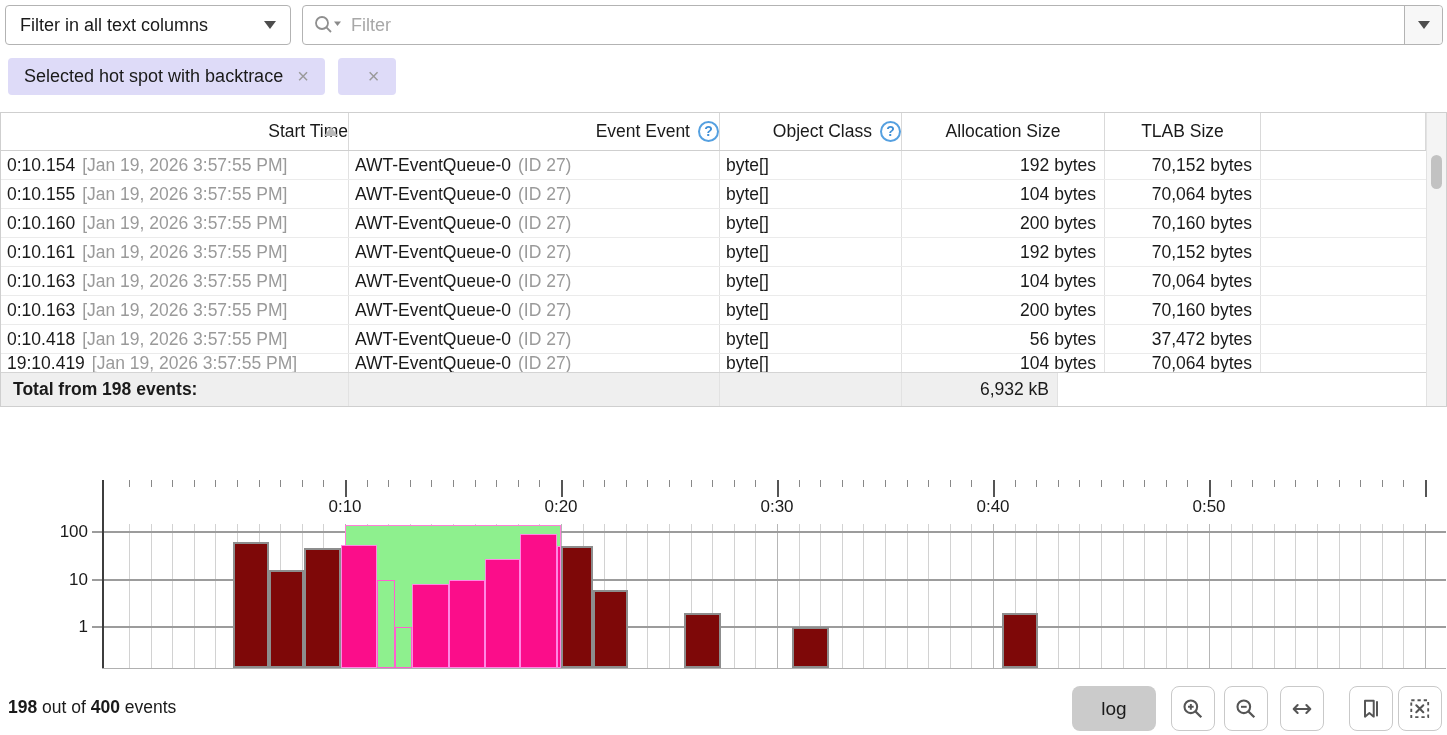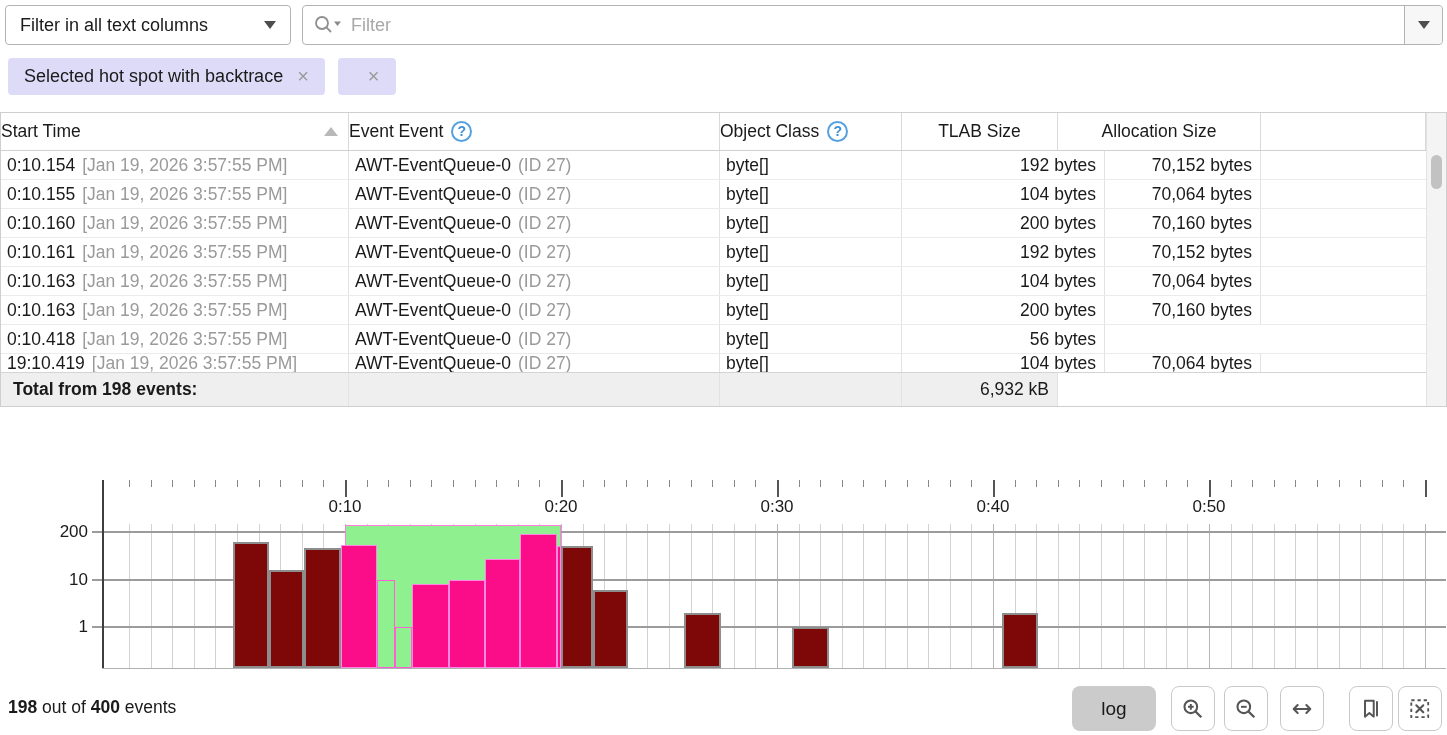--- a/index.html
+++ b/index.html
@@ -32,21 +32,21 @@
           padding:0 16px; font-size:18px; }
   .chip .x { margin-left:14px; color:#9a9a9a; font-size:20px; cursor:default; }
 
   
   .table { position:absolute; left:0; top:112px; width:1447px; height:295px;
            border:1px solid #cfcfcf; background:#fff; font-size:17.5px; }
   .trow { display:flex; width:1425px; }
   .cell { border-right:1px solid #e2e2e2; overflow:hidden; white-space:nowrap;
           display:flex; align-items:center; }
   .thead { height:38px; border-bottom:1px solid #cfcfcf; }
-  .thead .cell { justify-content:flex-start; position:relative; gap:8px; border-right:1px solid #d9d9d9; }
+  .thead .cell { justify-content:flex-end; position:relative; gap:8px; border-right:1px solid #d9d9d9; }
   .tbody-row { height:29px; border-bottom:1px solid #ebebeb; }
   .tbody-row.partial { height:18px; border-bottom:none; }
   .tbody-row .cell { height:100%; }
   .c0 { width:348px; padding-left:6px; }
   .c1 { width:371px; padding-left:6px; }
   .c2 { width:182px; padding-left:6px; }
   .c3 { width:203px; justify-content:flex-end; padding-right:8px; }
   .c4 { width:156px; justify-content:flex-end; padding-right:8px; }
   .c5 { width:165px; border-right:none; }
   .thead .c0,.thead .c1,.thead .c2 { padding-left:0; }
@@ -127,26 +127,26 @@
           <span class="sort-asc"></span>
         </div>
         <div class="cell c1">
           <span>Event Event</span>
           <span class="help">?</span>
         </div>
         <div class="cell c2">
           <span>Object Class</span>
           <span class="help">?</span>
         </div>
+        <div class="cell c3">
+          <span>Allocation Size</span>
+        </div>
         <div class="cell c4">
           <span>TLAB Size</span>
         </div>
-        <div class="cell c3">
-          <span>Allocation Size</span>
-        </div>
         <div class="cell c5"></div>
       </div>
       <div class="trow tbody-row">
         <div class="cell c0">
           <span>0:10.154</span>
           <span class="sp gray" style="margin-left: 7px;">[Jan 19, 2026 3:57:55 PM]</span>
         </div>
         <div class="cell c1">
           <span>AWT-EventQueue-0</span>
           <span class="gray" style="margin-left: 7px;">(ID 27)</span>
@@ -269,20 +269,23 @@
         </div>
         <div class="cell c1">
           <span>AWT-EventQueue-0</span>
           <span class="gray" style="margin-left: 7px;">(ID 27)</span>
         </div>
         <div class="cell c2">
           <span>byte[]</span>
         </div>
         <div class="cell c3">
           <span>56 bytes</span>
+        </div>
+        <div class="cell c4">
+          <span>37,472 bytes</span>
         </div>
         <div class="cell c5"></div>
       </div>
       <div class="trow tbody-row partial">
         <div class="cell c0">
           <span>19:10.419</span>
           <span class="sp gray" style="margin-left: 7px;">[Jan 19, 2026 3:57:55 PM]</span>
         </div>
         <div class="cell c1">
           <span>AWT-EventQueue-0</span>
@@ -444,21 +447,21 @@
       <div class="abs xlab" style="left: 561px; top: 22px; width: auto; height: 20px;">0:20</div>
       <div class="abs xlab" style="left: 777px; top: 22px; width: auto; height: 20px;">0:30</div>
       <div class="abs xlab" style="left: 993px; top: 22px; width: auto; height: 20px;">0:40</div>
       <div class="abs xlab" style="left: 1209px; top: 22px; width: auto; height: 20px; text-align: right;">0:50</div>
       <div class="abs xlab" style="left: 1508px; top: 22px; width: auto; height: 20px; font-family: Liberation Mono, monospace;">1:00</div>
       <div class="abs" style="left: 92px; top: 151px; width: 1354px; height: 2px; background: rgb(156, 156, 156);"></div>
       <div class="abs ylab" style="left: 48px; top: 152px; width: 40px; height: 20px;">1</div>
       <div class="abs" style="left: 92px; top: 103.5px; width: 1354px; height: 2px; background: rgb(156, 156, 156);"></div>
       <div class="abs ylab" style="left: 48px; top: 104.5px; width: 40px; height: 20px;">10</div>
       <div class="abs" style="left: 92px; top: 56px; width: 1354px; height: 2px; background: rgb(156, 156, 156);"></div>
-      <div class="abs ylab" style="left: 48px; top: 57px; width: 40px; height: 20px;">200</div>
+      <div class="abs ylab" style="left: 48px; top: 57px; width: 40px; height: 20px;">100</div>
       <div class="abs" style="left: 102px; top: 5px; width: 2px; height: 188px; background: rgb(61, 61, 61);"></div>
       <div class="abs" style="left: 102px; top: 193px; width: 1344px; height: 1px; background: rgb(176, 176, 176);"></div>
       <div class="abs" style="left: 345px; top: 50px; width: 216px; height: 143px; background: rgb(142, 240, 142); border: 1.5px solid rgb(255, 127, 217); z-index: 1;"></div>
       <div class="abs" style="left: 232.68px; top: 66.8614px; width: 36.72px; height: 126.139px; background: rgb(126, 8, 8); border: 2px solid rgb(141, 141, 141); z-index: 2;"></div>
       <div class="abs" style="left: 269.4px; top: 94.8043px; width: 34.56px; height: 98.1957px; background: rgb(126, 8, 8); border: 2px solid rgb(141, 141, 141); z-index: 2;"></div>
       <div class="abs" style="left: 303.96px; top: 72.5754px; width: 36.72px; height: 120.425px; background: rgb(126, 8, 8); border: 2px solid rgb(141, 141, 141); z-index: 2;"></div>
       <div class="abs" style="left: 561px; top: 71.2989px; width: 32.4px; height: 121.701px; background: rgb(126, 8, 8); border: 2px solid rgb(141, 141, 141); z-index: 2;"></div>
       <div class="abs" style="left: 593.4px; top: 115.038px; width: 34.56px; height: 77.9622px; background: rgb(126, 8, 8); border: 2px solid rgb(141, 141, 141); z-index: 2;"></div>
       <div class="abs" style="left: 684.12px; top: 137.701px; width: 36.72px; height: 55.2989px; background: rgb(126, 8, 8); border: 2px solid rgb(141, 141, 141); z-index: 2;"></div>
       <div class="abs" style="left: 792.12px; top: 152px; width: 36.72px; height: 41px; background: rgb(126, 8, 8); border: 2px solid rgb(141, 141, 141); z-index: 2;"></div>

